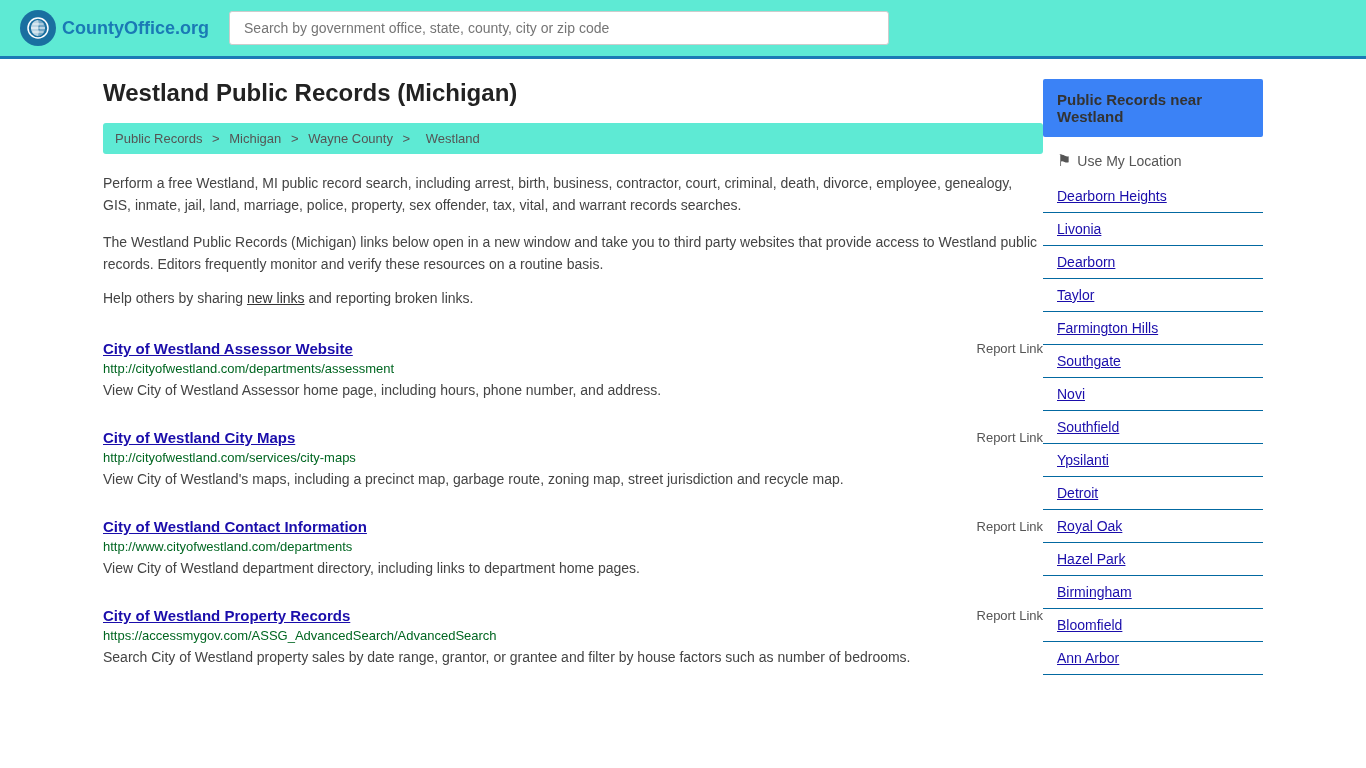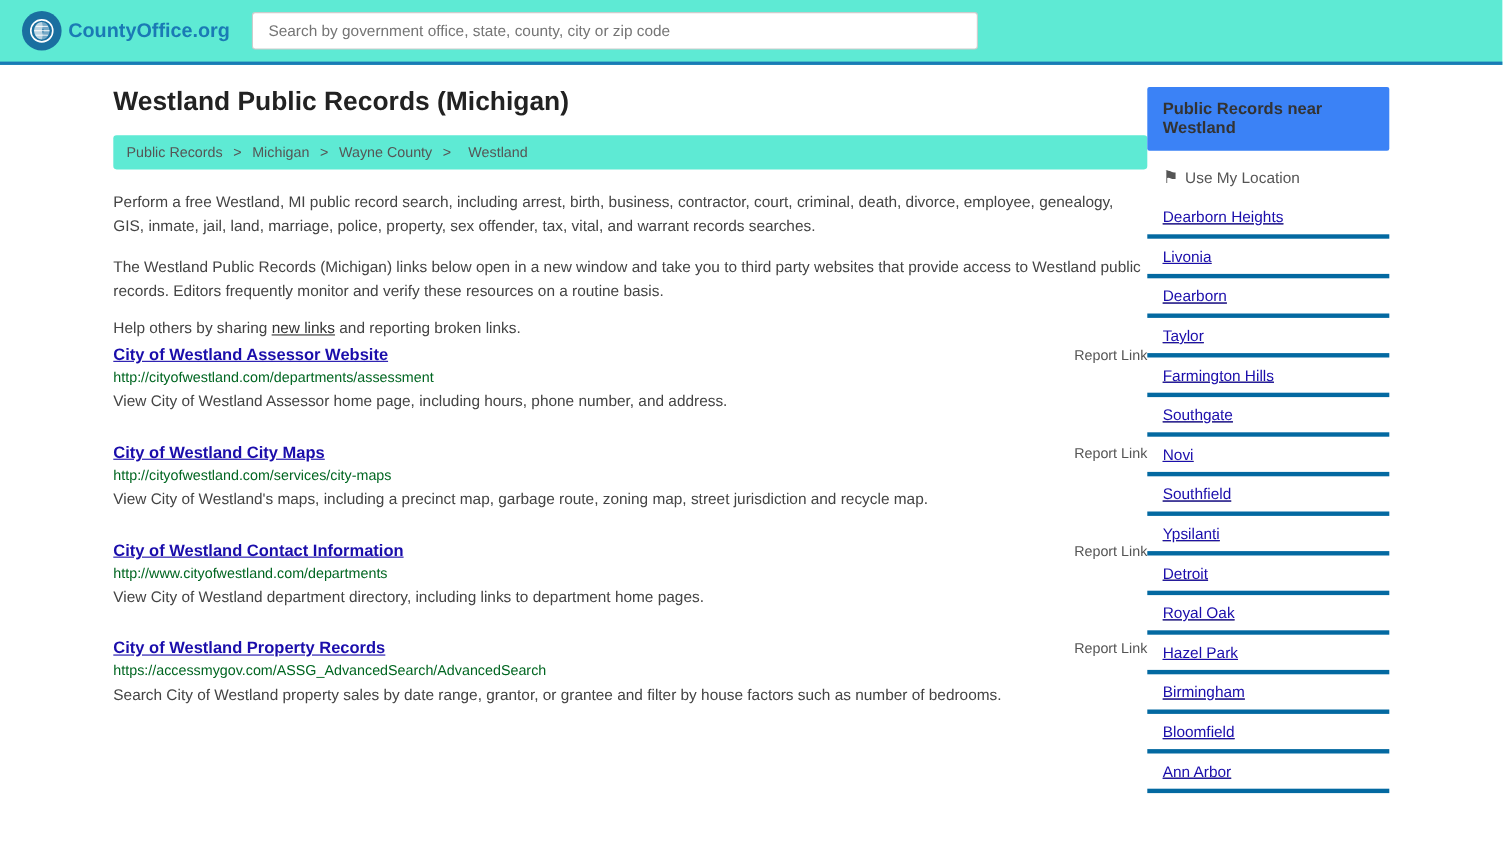--- a/index.html
+++ b/index.html
@@ -76,21 +76,21 @@
       margin-bottom: 18px;
       font-size: 13px;
       color: #555;
     }
     .breadcrumb a { color: #555; text-decoration: none; }
     .breadcrumb span { color: #555; margin: 0 6px; }
 
     .description { font-size: 14px; color: #444; line-height: 1.6; margin-bottom: 14px; }
 
     .new-links { color: #333; text-decoration: underline; }
-    .help-text { font-size: 14px; color: #444; margin-bottom: 8px; }
+    .help-text { font-size: 14px; color: #444; margin-bottom: 34px; }
 
     
     .record-item {
       margin-bottom: 28px;
       border-bottom: none;
     }
     .record-header {
       display: flex;
       align-items: center;
       justify-content: space-between;
@@ -131,22 +131,21 @@
       font-size: 15px;
       font-weight: bold;
       color: #333;
       border-radius: 2px;
       margin-bottom: 4px;
     }
     .sidebar-links {
       list-style: none;
     }
     .sidebar-links li {
-      border-bottom: 4px solid #0369a1;
-      text-decoration: underline;
+      border-bottom: 1px solid #0369a1;
     }
     .sidebar-links li a {
       display: block;
       padding: 8px 14px;
       color: #1a0dab;
       text-decoration: underline;
       font-size: 14px;
       cursor: pointer;
     }
     .use-location {

